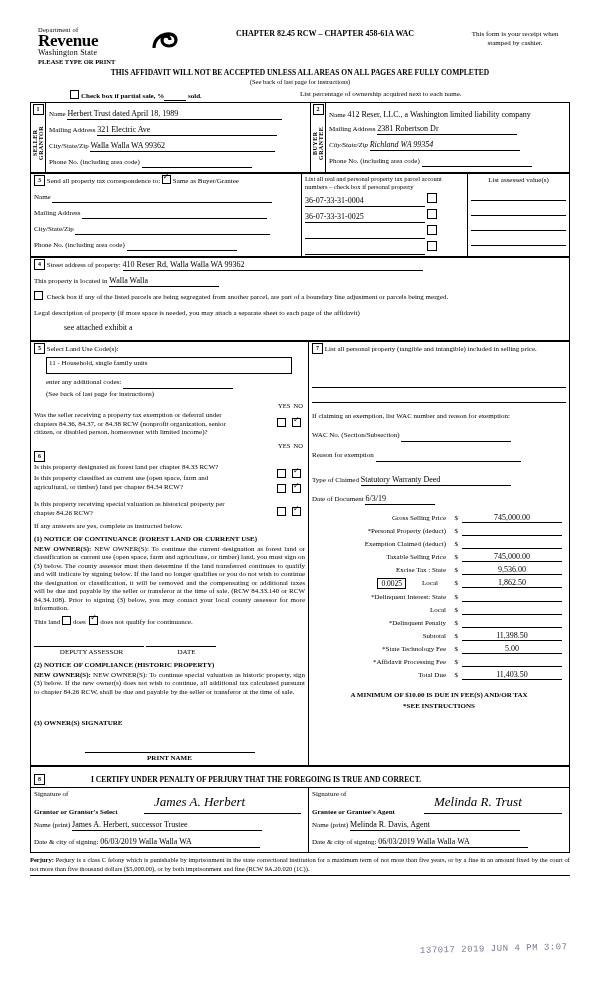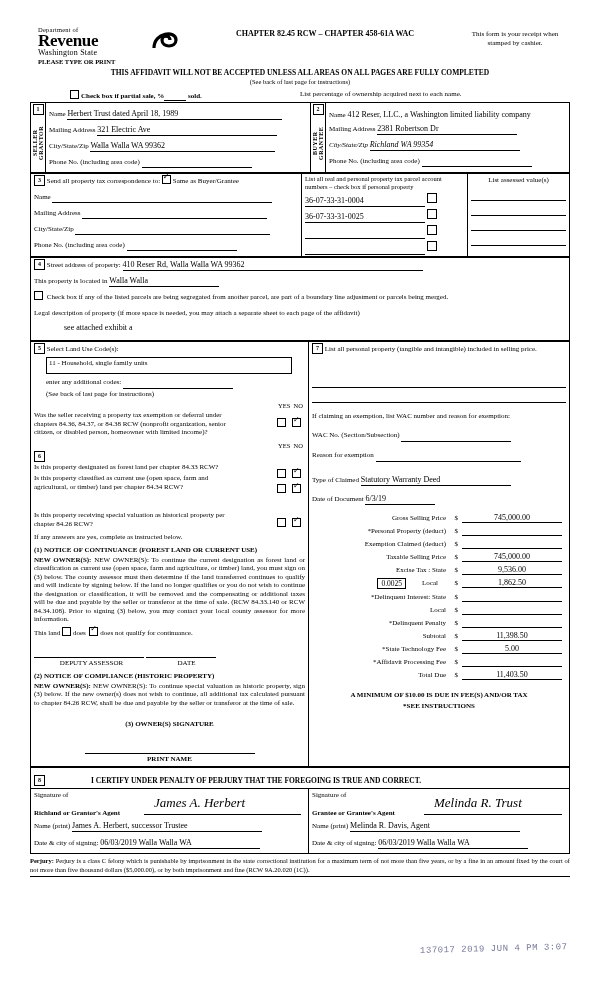--- a/index.html
+++ b/index.html
@@ -177,38 +177,38 @@
           <div style="position:absolute;right:2px;top:0;font-size:6.5px;"><span>YES</span>&nbsp;&nbsp;<span>NO</span></div>
           <div class="row" style="padding-top:9px;"><span class="num">6</span></div>
           <div style="position:relative;">
             <div class="row" style="width:205px;line-height:9px;">Is this property designated as forest land per chapter 84.33 RCW?</div>
             <div style="position:absolute;right:2px;top:0;"><span class="cb"></span>&nbsp;<span class="cb checked"></span></div>
           </div>
           <div style="position:relative;margin-top:2px;">
             <div class="row" style="width:205px;line-height:9px;">Is this property classified as current use (open space, farm and agricultural, or timber) land per chapter 84.34 RCW?</div>
             <div style="position:absolute;right:2px;top:4px;"><span class="cb"></span>&nbsp;<span class="cb checked"></span></div>
           </div>
-          <div style="position:relative;margin-top:19px;">
+          <div style="position:relative;margin-top:8px;">
             <div class="row" style="width:205px;line-height:9px;">Is this property receiving special valuation as historical property per chapter 84.26 RCW?</div>
             <div style="position:absolute;right:2px;top:1px;"><span class="cb"></span>&nbsp;<span class="cb checked"></span></div>
           </div>
           <div class="row" style="margin-top:3px;">If any answers are yes, complete as instructed below.</div>
           <div class="row" style="font-weight:bold;margin-top:2px;">(1) NOTICE OF CONTINUANCE (FOREST LAND OR CURRENT USE)</div>
           <div class="row" style="line-height:8.5px;text-align:justify;"><b>NEW OWNER(S):</b> <span>NEW OWNER(S): To continue the current designation as forest land or classification as current use (open space, farm and agriculture, or timber) land, you must sign on (3) below. The county assessor must then determine if the land transferred continues to qualify and will indicate by signing below. If the land no longer qualifies or you do not wish to continue the designation or classification, it will be removed and the compensating or additional taxes will be due and payable by the seller or transferor at the time of sale. (RCW 84.33.140 or RCW 84.34.108). Prior to signing (3) below, you may contact your local county assessor for more information.</span></div>
           <div class="row" style="margin-top:3px;">
             <span>This land</span>
             <span class="cb"></span><span>does</span>
             &nbsp;<span class="cb checked"></span><span>does not</span>
             <span>qualify for continuance.</span>
           </div>
           <div class="row" style="margin-top:7px;"><span class="ul" style="width:110px;">&nbsp;</span> <span class="ul" style="width:70px;">&nbsp;</span></div>
           <div class="row" style="text-align:left;"><span style="display:inline-block;width:115px;text-align:center;">DEPUTY ASSESSOR</span><span style="display:inline-block;width:75px;text-align:center;">DATE</span></div>
           <div class="row" style="font-weight:bold;margin-top:2px;">(2) NOTICE OF COMPLIANCE (HISTORIC PROPERTY)</div>
           <div class="row" style="line-height:8.5px;text-align:justify;"><b>NEW OWNER(S):</b> <span>NEW OWNER(S): To continue special valuation as historic property, sign (3) below. If the new owner(s) does not wish to continue, all additional tax calculated pursuant to chapter 84.26 RCW, shall be due and payable by the seller or transferor at the time of sale.</span></div>
-          <div class="row" style="text-align:center;font-weight:bold;margin-top:12px;">(3) OWNER(S) SIGNATURE</div>
+          <div class="row" style="font-weight:bold;margin-top:22px;">(3) OWNER(S) SIGNATURE</div>
           <div class="row" style="margin-top:12px;text-align:center;"><span class="ul" style="width:170px;">&nbsp;</span></div>
           <div class="row" style="text-align:center;font-weight:bold;">PRINT NAME</div>
         </div>
       </td>
 
       <td class="box cellpad" style="vertical-align:top;">
         <div class="row"><span class="num">7</span>
           <span>List all  personal property (tangible and intangible) included in selling price.</span></div>
         <div style="margin-top:22px;">
           <div class="line" style="height:10px;"></div>
@@ -307,21 +307,21 @@
           <tr>
             <td class="box cellpad" colspan="2">
       <span class="num">8</span>
       <span style="font-size:7.5px;font-weight:bold;margin-left:42px;">I CERTIFY UNDER PENALTY OF PERJURY THAT THE FOREGOING IS TRUE AND CORRECT.</span>
     </td>
           </tr>
     <tr>
       <td class="box cellpad" style="width:271px;vertical-align:top;height:62px;">
         <div class="row">Signature of</div>
         <div style="position:relative;height:14px;">
-          <span class="row" style="font-weight:bold;">Richland or Grantor's Agent</span>
+          <span class="row" style="font-weight:bold;">Grantor or Grantor's Select</span>
           <span class="sig" style="position:absolute;left:120px;top:-6px;font-size:13px;">James A. Herbert</span>
           <span class="line" style="position:absolute;left:110px;right:4px;bottom:0;"></span>
         </div>
         <div class="row" style="margin-top:5px;"><span>Name (print)</span>
           <span class="fld ul" style="width:190px;">James A. Herbert, successor Trustee</span></div>
         <div class="row" style="margin-top:5px;"><span>Date &amp; city of signing:</span>
           <span class="fld ul" style="width:160px;">06/03/2019 Walla Walla WA</span></div>
       </td>
       <td class="box cellpad" style="vertical-align:top;">
         <div class="row">Signature of</div>

